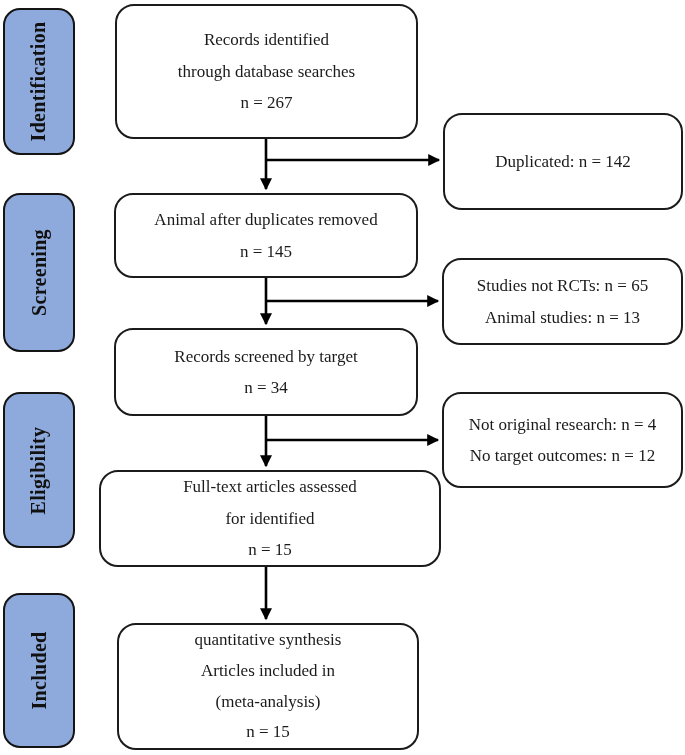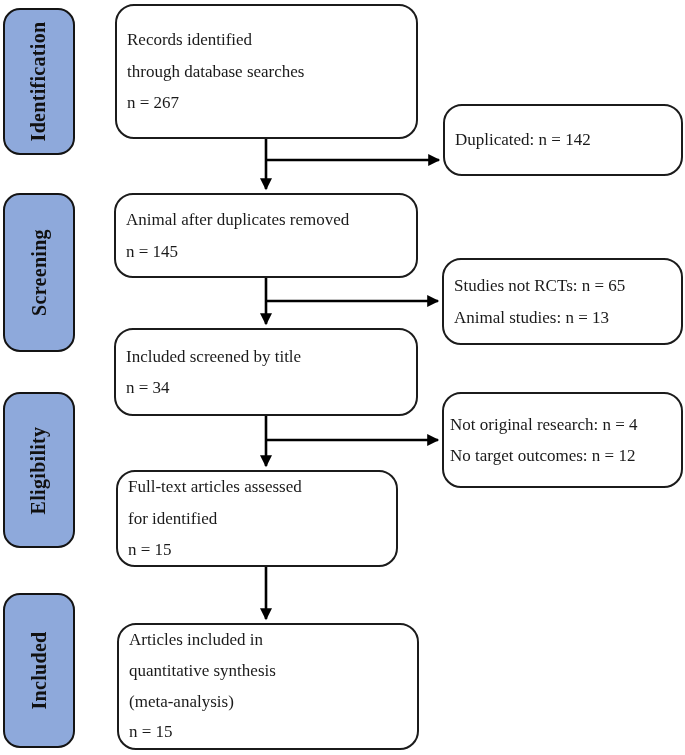--- a/index.html
+++ b/index.html
@@ -26,21 +26,21 @@
   }
   .box {
     position: absolute;
     box-sizing: border-box;
     background: #ffffff;
     border: 2.2px solid #1b1b1b;
     border-radius: 19px;
     display: flex;
     flex-direction: column;
     justify-content: center;
-    align-items: flex-start;
+    align-items: center;
     text-align: center;
     font-size: 17px;
     line-height: 1.85;
     padding: 4px 10px;
   }
   .stage {
     position: absolute;
     box-sizing: border-box;
     background: #8EA9DB;
     border: 2.6px solid #141414;
@@ -59,24 +59,24 @@
   }
   
   .stage-1 { left: 3px;  top: 8px;   width: 72px; height: 147px; }
   .stage-2 { left: 3px;  top: 193px; width: 72px; height: 159px; }
   .stage-3 { left: 3px;  top: 392px; width: 72px; height: 156px; }
   .stage-4 { left: 3px;  top: 593px; width: 72px; height: 155px; }
   
   .main-1 { left: 115px; top: 4px;   width: 303px; height: 135px; }
   .main-2 { left: 114px; top: 193px; width: 304px; height: 85px;  }
   .main-3 { left: 114px; top: 328px; width: 304px; height: 88px;  }
-  .main-4 { left: 116px; top: 470px; width: 282px; height: 97px;  }
+  .main-4 { left: 99px; top: 470px; width: 342px; height: 97px;  }
   .main-5 { left: 117px; top: 623px; width: 302px; height: 127px; line-height: 1.8; }
   
-  .excl-1 { left: 443px; top: 104px; width: 240px; height: 72px; }
+  .excl-1 { left: 443px; top: 113px; width: 240px; height: 97px; }
   .excl-2 { left: 442px; top: 258px; width: 241px; height: 87px; }
   .excl-3 { left: 442px; top: 392px; width: 241px; height: 96px; padding: 6px 6px; }
 </style>
 </head>
 <body>
 
 <div class="canvas">
 
   <svg class="arrow-layer" width="685" height="755" viewBox="0 0 685 755" xmlns="http://www.w3.org/2000/svg">
     <defs>
@@ -111,31 +111,31 @@
   <div class="box main-1">
     <div>Records identified</div>
     <div>through database searches</div>
     <div>n = 267</div>
   </div>
   <div class="box main-2">
     <div>Animal after duplicates removed</div>
     <div>n = 145</div>
   </div>
   <div class="box main-3">
-    <div>Included screened by title</div>
+    <div>Records screened by target</div>
     <div>n = 34</div>
   </div>
   <div class="box main-4">
     <div>Full-text articles assessed</div>
     <div>for identified</div>
     <div>n = 15</div>
   </div>
   <div class="box main-5">
+    <div>quantitative synthesis</div>
     <div>Articles included in</div>
-    <div>quantitative synthesis</div>
     <div>(meta-analysis)</div>
     <div>n = 15</div>
   </div>
 
   <div class="box excl-1">
     <div>Duplicated: n = 142</div>
   </div>
   <div class="box excl-2">
     <div>Studies not RCTs: n = 65</div>
     <div>Animal studies: n = 13</div>

